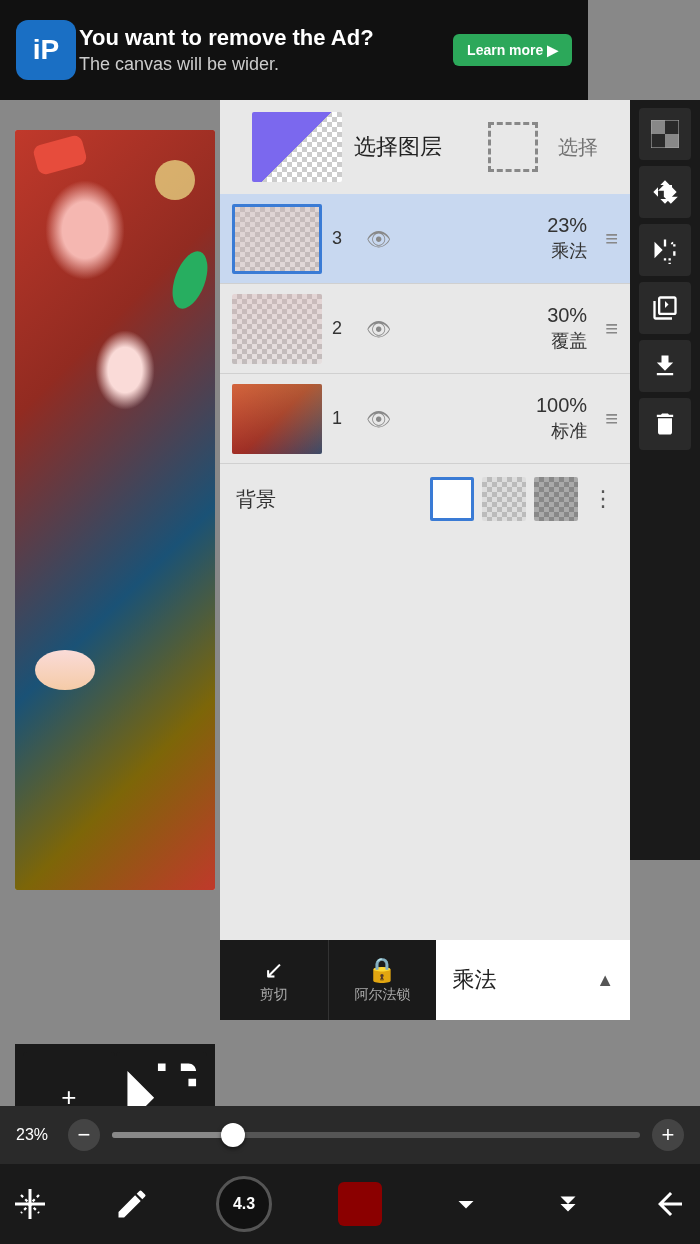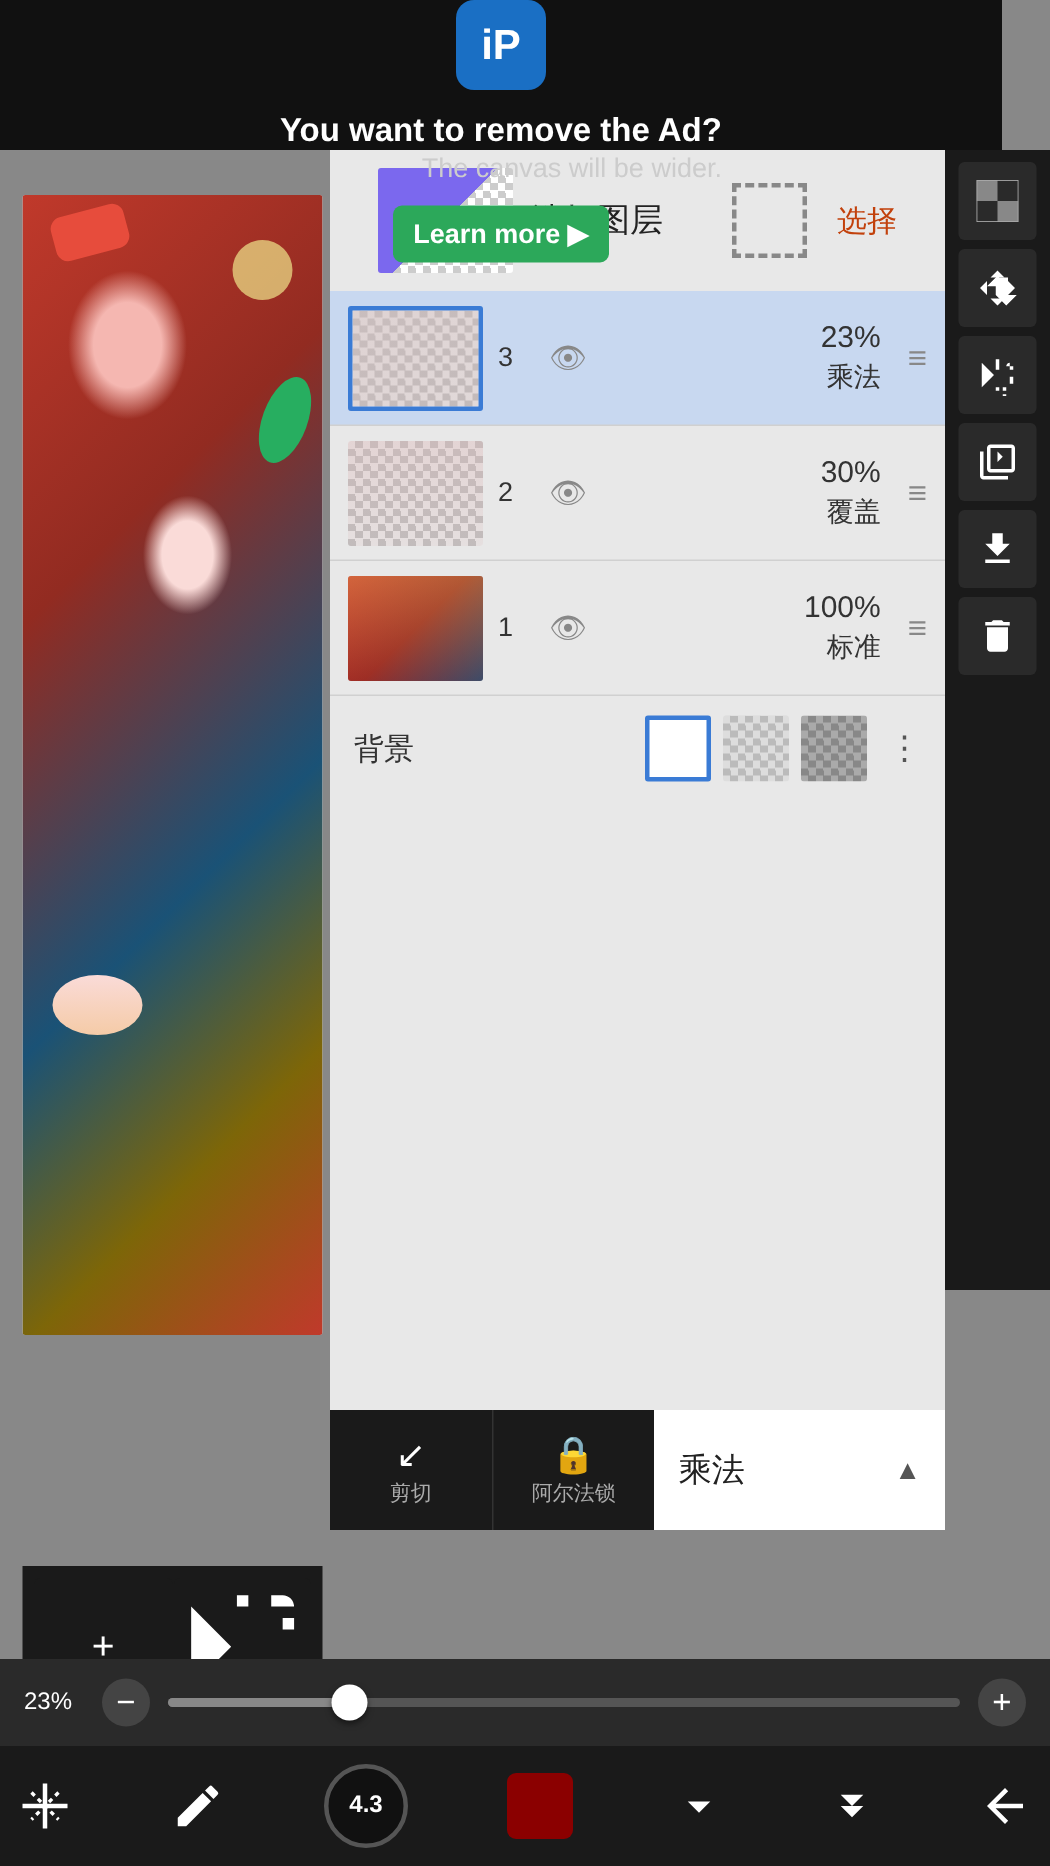--- a/index.html
+++ b/index.html
@@ -7,63 +7,61 @@
       width: 700px;
       height: 1244px;
       overflow: hidden;
       background: #888;
       font-family: "Helvetica Neue", Arial, sans-serif;
       position: relative;
     }
 
     
     #ad-banner {
-      width: 668px;
+      width: 588px;
       height: 100px;
       background: #111;
       display: flex;
       align-items: center;
       padding: 0 16px;
-      gap: 14px;
+      gap: 3px;
       position: relative;
       z-index: 10;
-      flex-direction: column;
     }
     #ad-logo {
       width: 60px;
       height: 60px;
       background: #1a6fc4;
       border-radius: 12px;
       display: flex;
       align-items: center;
       justify-content: center;
       font-size: 28px;
       font-weight: bold;
       color: white;
       flex-shrink: 0;
     }
     #ad-text {
       flex: 1;
-      text-align: right;
     }
     #ad-title {
       color: white;
       font-size: 22px;
       font-weight: bold;
       line-height: 1.2;
     }
     #ad-subtitle {
       color: #ccc;
       font-size: 18px;
       margin-top: 2px;
     }
     #ad-learn-more {
       background: #2ca85a;
       color: white;
-      font-size: 18px;
+      font-size: 14px;
       font-weight: bold;
       padding: 8px 14px;
       border-radius: 6px;
       white-space: nowrap;
       cursor: pointer;
       display: flex;
       align-items: center;
       gap: 4px;
     }
 
@@ -216,21 +214,21 @@
     }
     #select-frame {
       margin-left: auto;
       width: 50px;
       height: 50px;
       border: 3px dashed #888;
       background: transparent;
     }
     #select-label {
       font-size: 20px;
-      color: #c2410c;
+      color: #737373;
       margin-left: 8px;
     }
 
     
     .layer-row {
       display: flex;
       align-items: center;
       padding: 8px 12px;
       border-bottom: 1px solid #d0d0d0;
       background: #e8e8e8;

